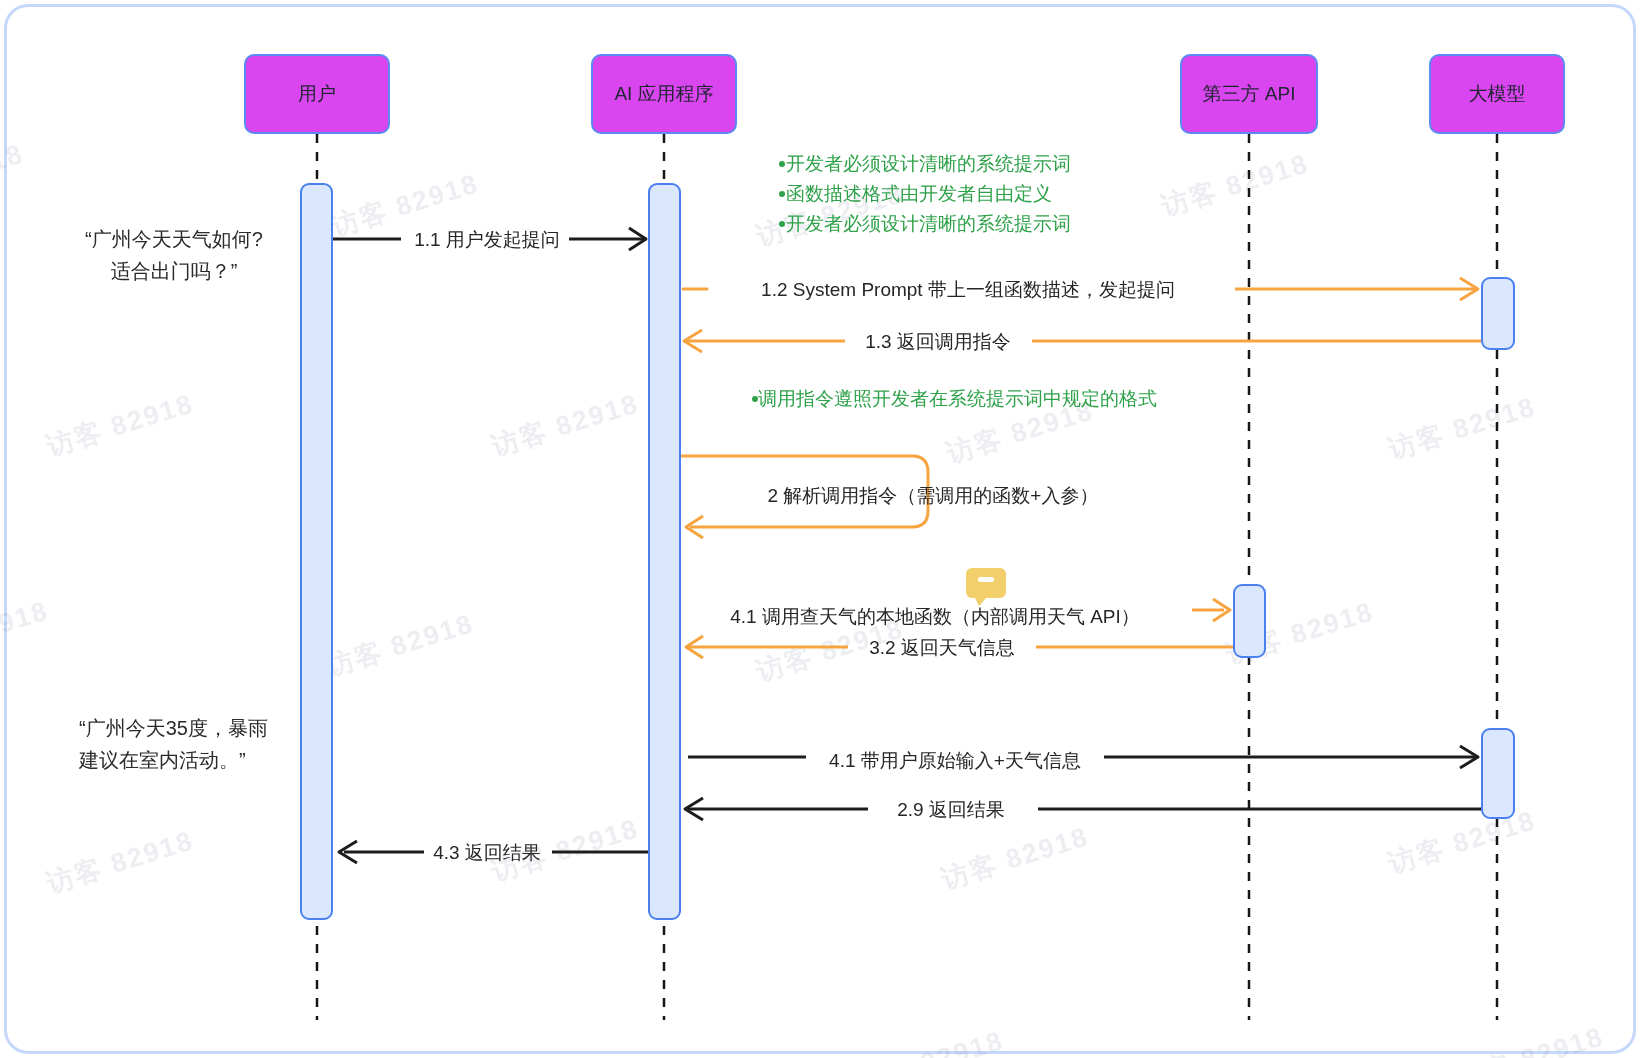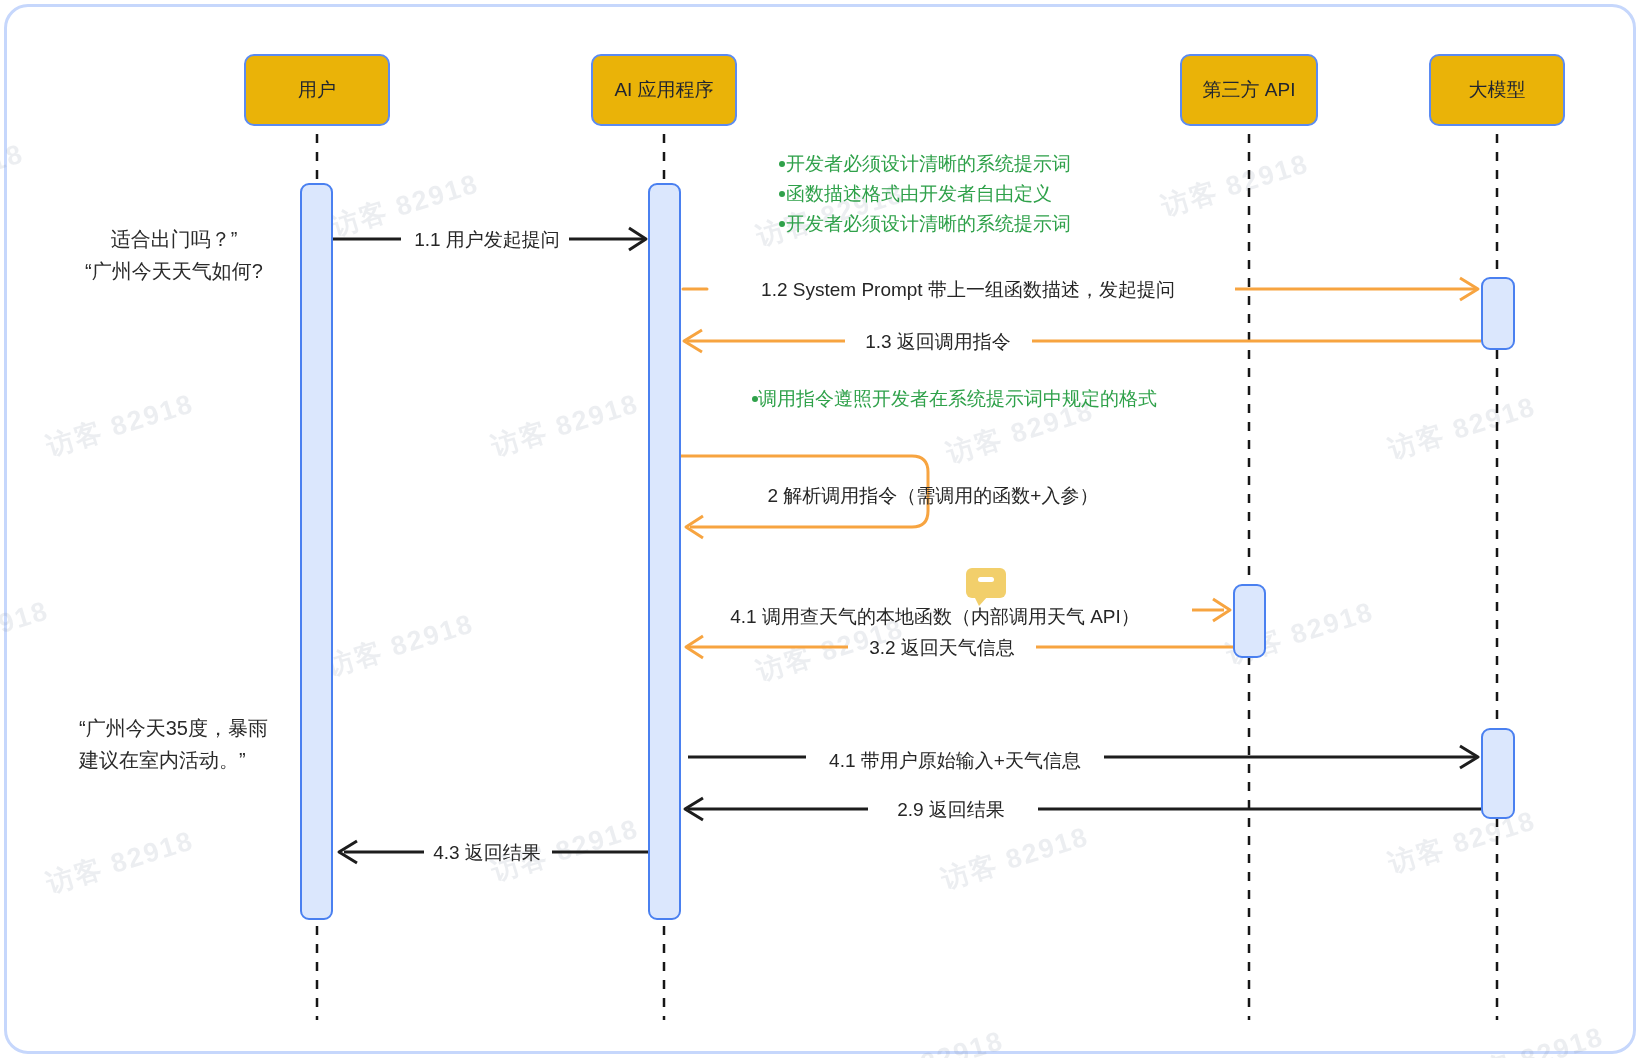--- a/index.html
+++ b/index.html
@@ -4,22 +4,22 @@
 <style>
   html,body{margin:0;padding:0;background:#ffffff;}
   .stage{position:relative;width:1640px;height:1058px;background:#fff;overflow:hidden;
          font-family:"Liberation Sans","DejaVu Sans",sans-serif;}
   .canvas{position:absolute;left:4px;top:4px;right:4px;bottom:4px;
           border:3px solid #c6d7fc;border-radius:24px;background:#fff;}
   .wm{position:absolute;transform:translate(-50%,-50%) rotate(-17deg);
       font-size:27px;font-weight:600;letter-spacing:2px;white-space:nowrap;
       color:rgba(120,132,158,0.14);pointer-events:none;}
   svg.lines{position:absolute;left:0;top:0;}
-  .actor{position:absolute;top:54px;height:72px;display:flex;align-items:center;justify-content:center;
-         background:#eab308;border:2.5px solid #5b8bf2;border-radius:10px;box-sizing:border-box;
+  .actor{position:absolute;top:54px;height:80px;display:flex;align-items:center;justify-content:center;
+         background:#d946ef;border:2.5px solid #5b8bf2;border-radius:10px;box-sizing:border-box;
          font-size:19px;font-weight:500;color:#1f2430;white-space:nowrap;}
   .bar{position:absolute;background:#dbe7fd;border:2.5px solid #4a80f0;border-radius:9px;box-sizing:border-box;}
   .msg{position:absolute;transform:translate(-50%,-50%);font-size:19px;font-weight:500;
        color:#262626;white-space:nowrap;text-align:center;line-height:31px;}
   .quote{position:absolute;font-size:20px;font-weight:500;color:#2a2a2a;line-height:32px;white-space:nowrap;}
   .gnotes{position:absolute;left:779px;top:149px;list-style:none;margin:0;padding:0;}
   .gnotes li{height:30px;display:flex;align-items:center;gap:1px;}
   .gdot{width:6px;height:6px;border-radius:50%;background:#2fa14a;flex:0 0 auto;}
   .gtext{font-size:19px;font-weight:500;color:#2fa14a;white-space:nowrap;}
   .gsolo{position:absolute;left:752px;top:399px;transform:translateY(-50%);
@@ -130,22 +130,22 @@
       <span class="gtext">开发者必须设计清晰的系统提示词</span>
     </li>
   </ul>
 
   <div class="gsolo">
     <span class="gdot"></span>
     <span class="gtext">调用指令遵照开发者在系统提示词中规定的格式</span>
   </div>
 
   <div class="quote" style="left:63px;top:223px;width:222px;text-align:center">
+    <div>“广州今天天气如何?</div>
     <div>适合出门吗？”</div>
-    <div>“广州今天天气如何?</div>
   </div>
   <div class="quote" style="left:79px;top:712px">
     <div>“广州今天35度，暴雨</div>
     <div>建议在室内活动。”</div>
   </div>
 
   <div class="note-icon">
     <div class="dash"></div>
     <div class="tail"></div>
   </div>

